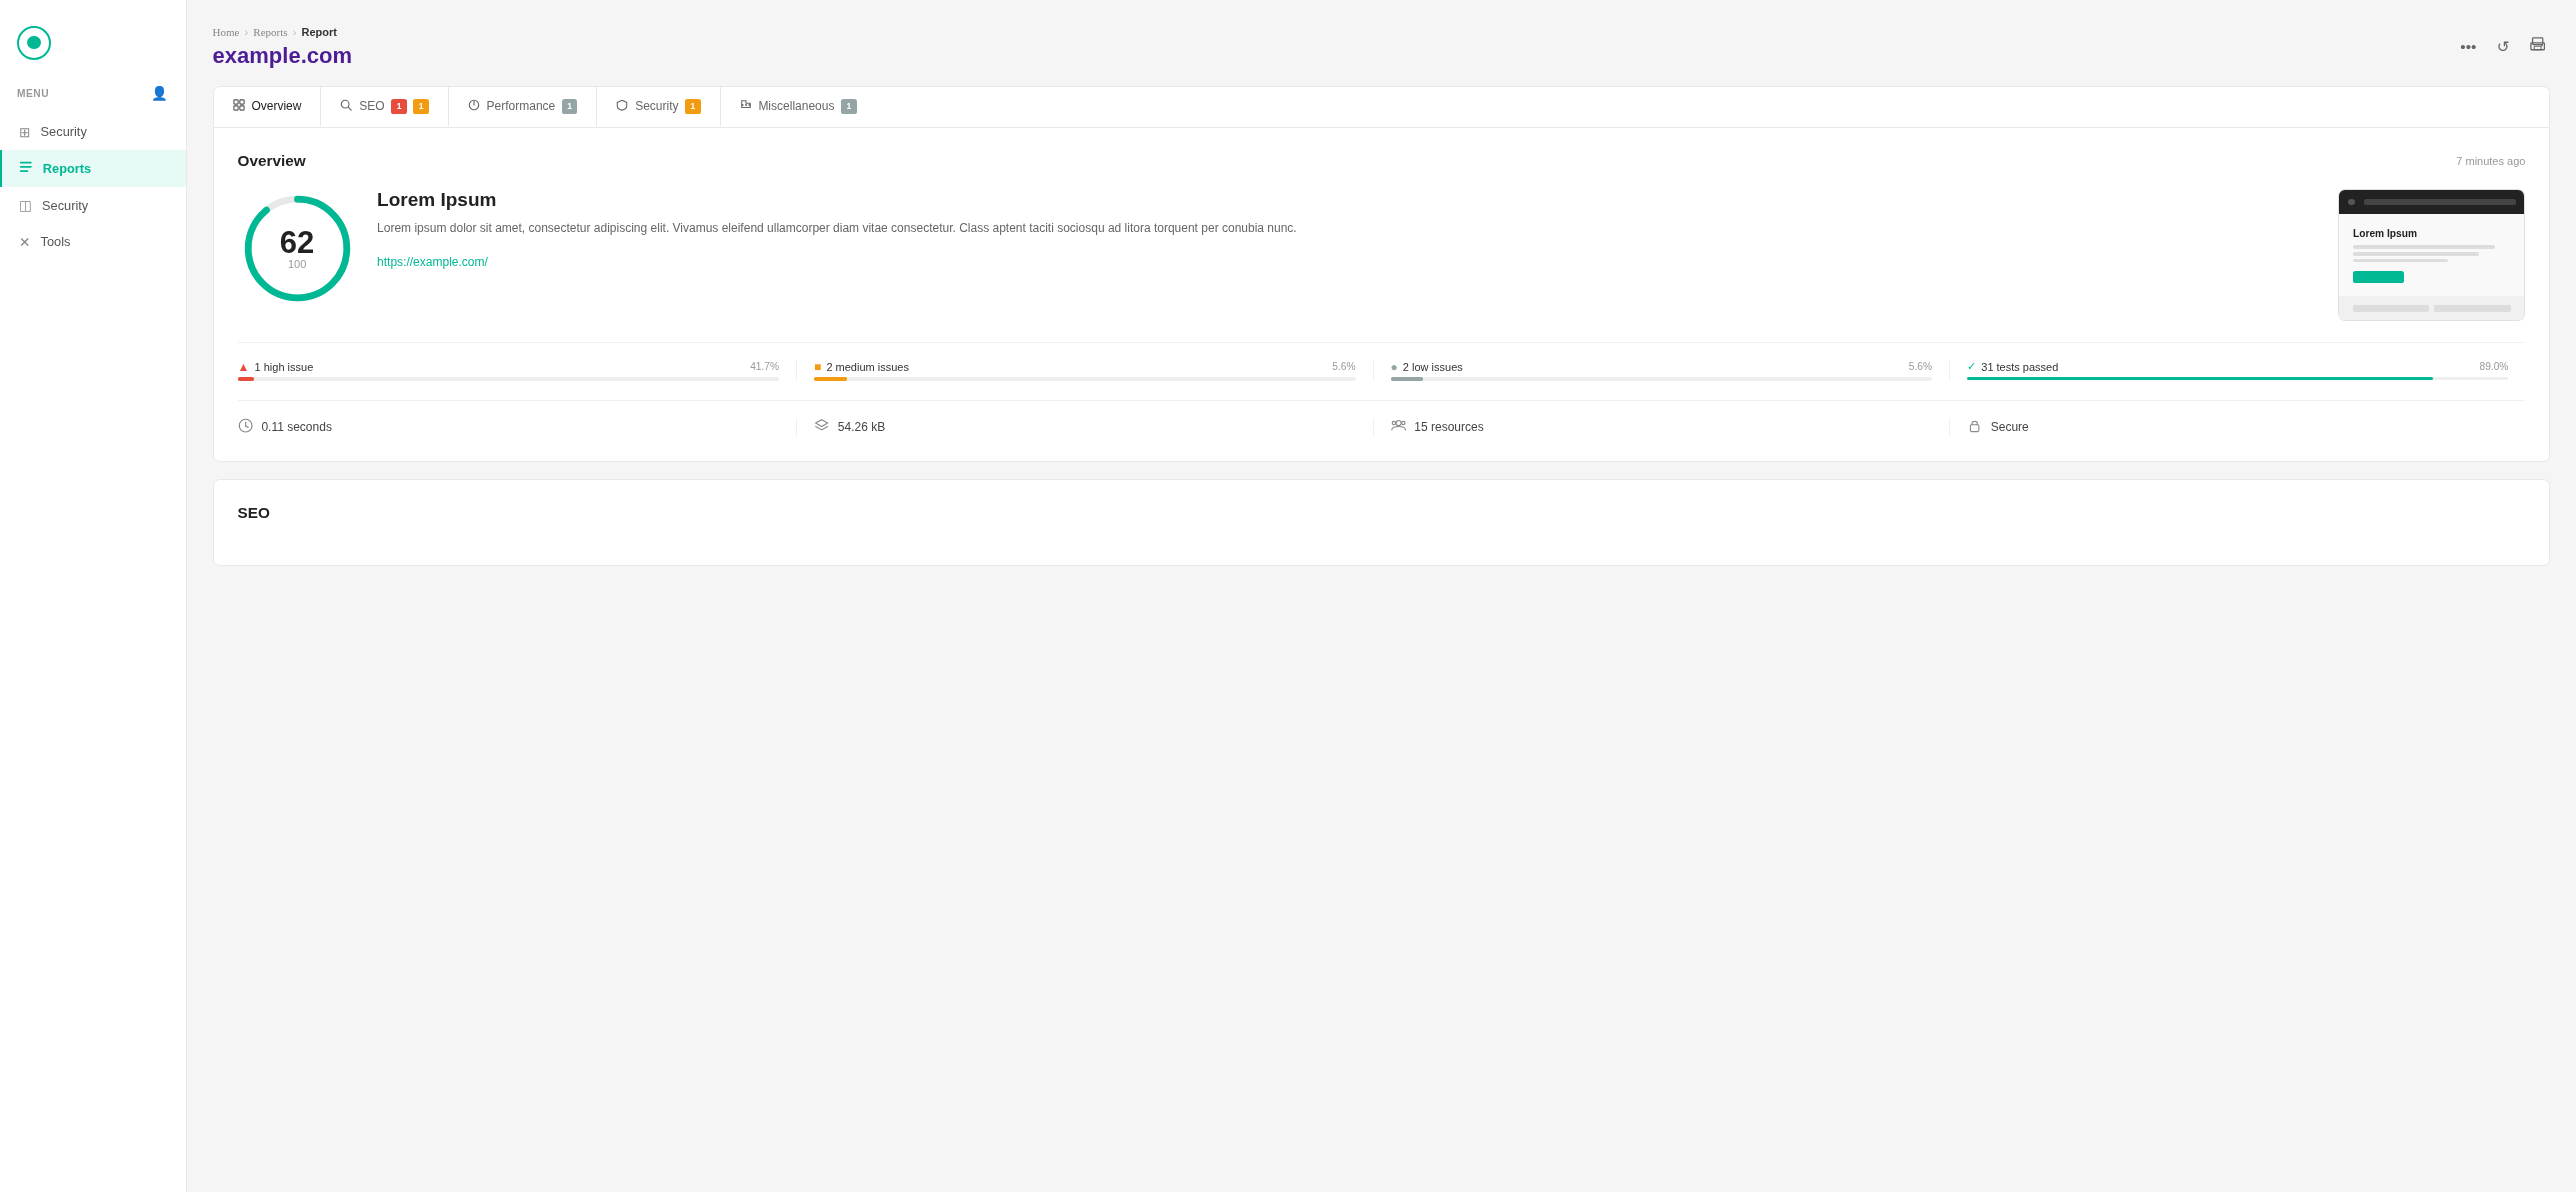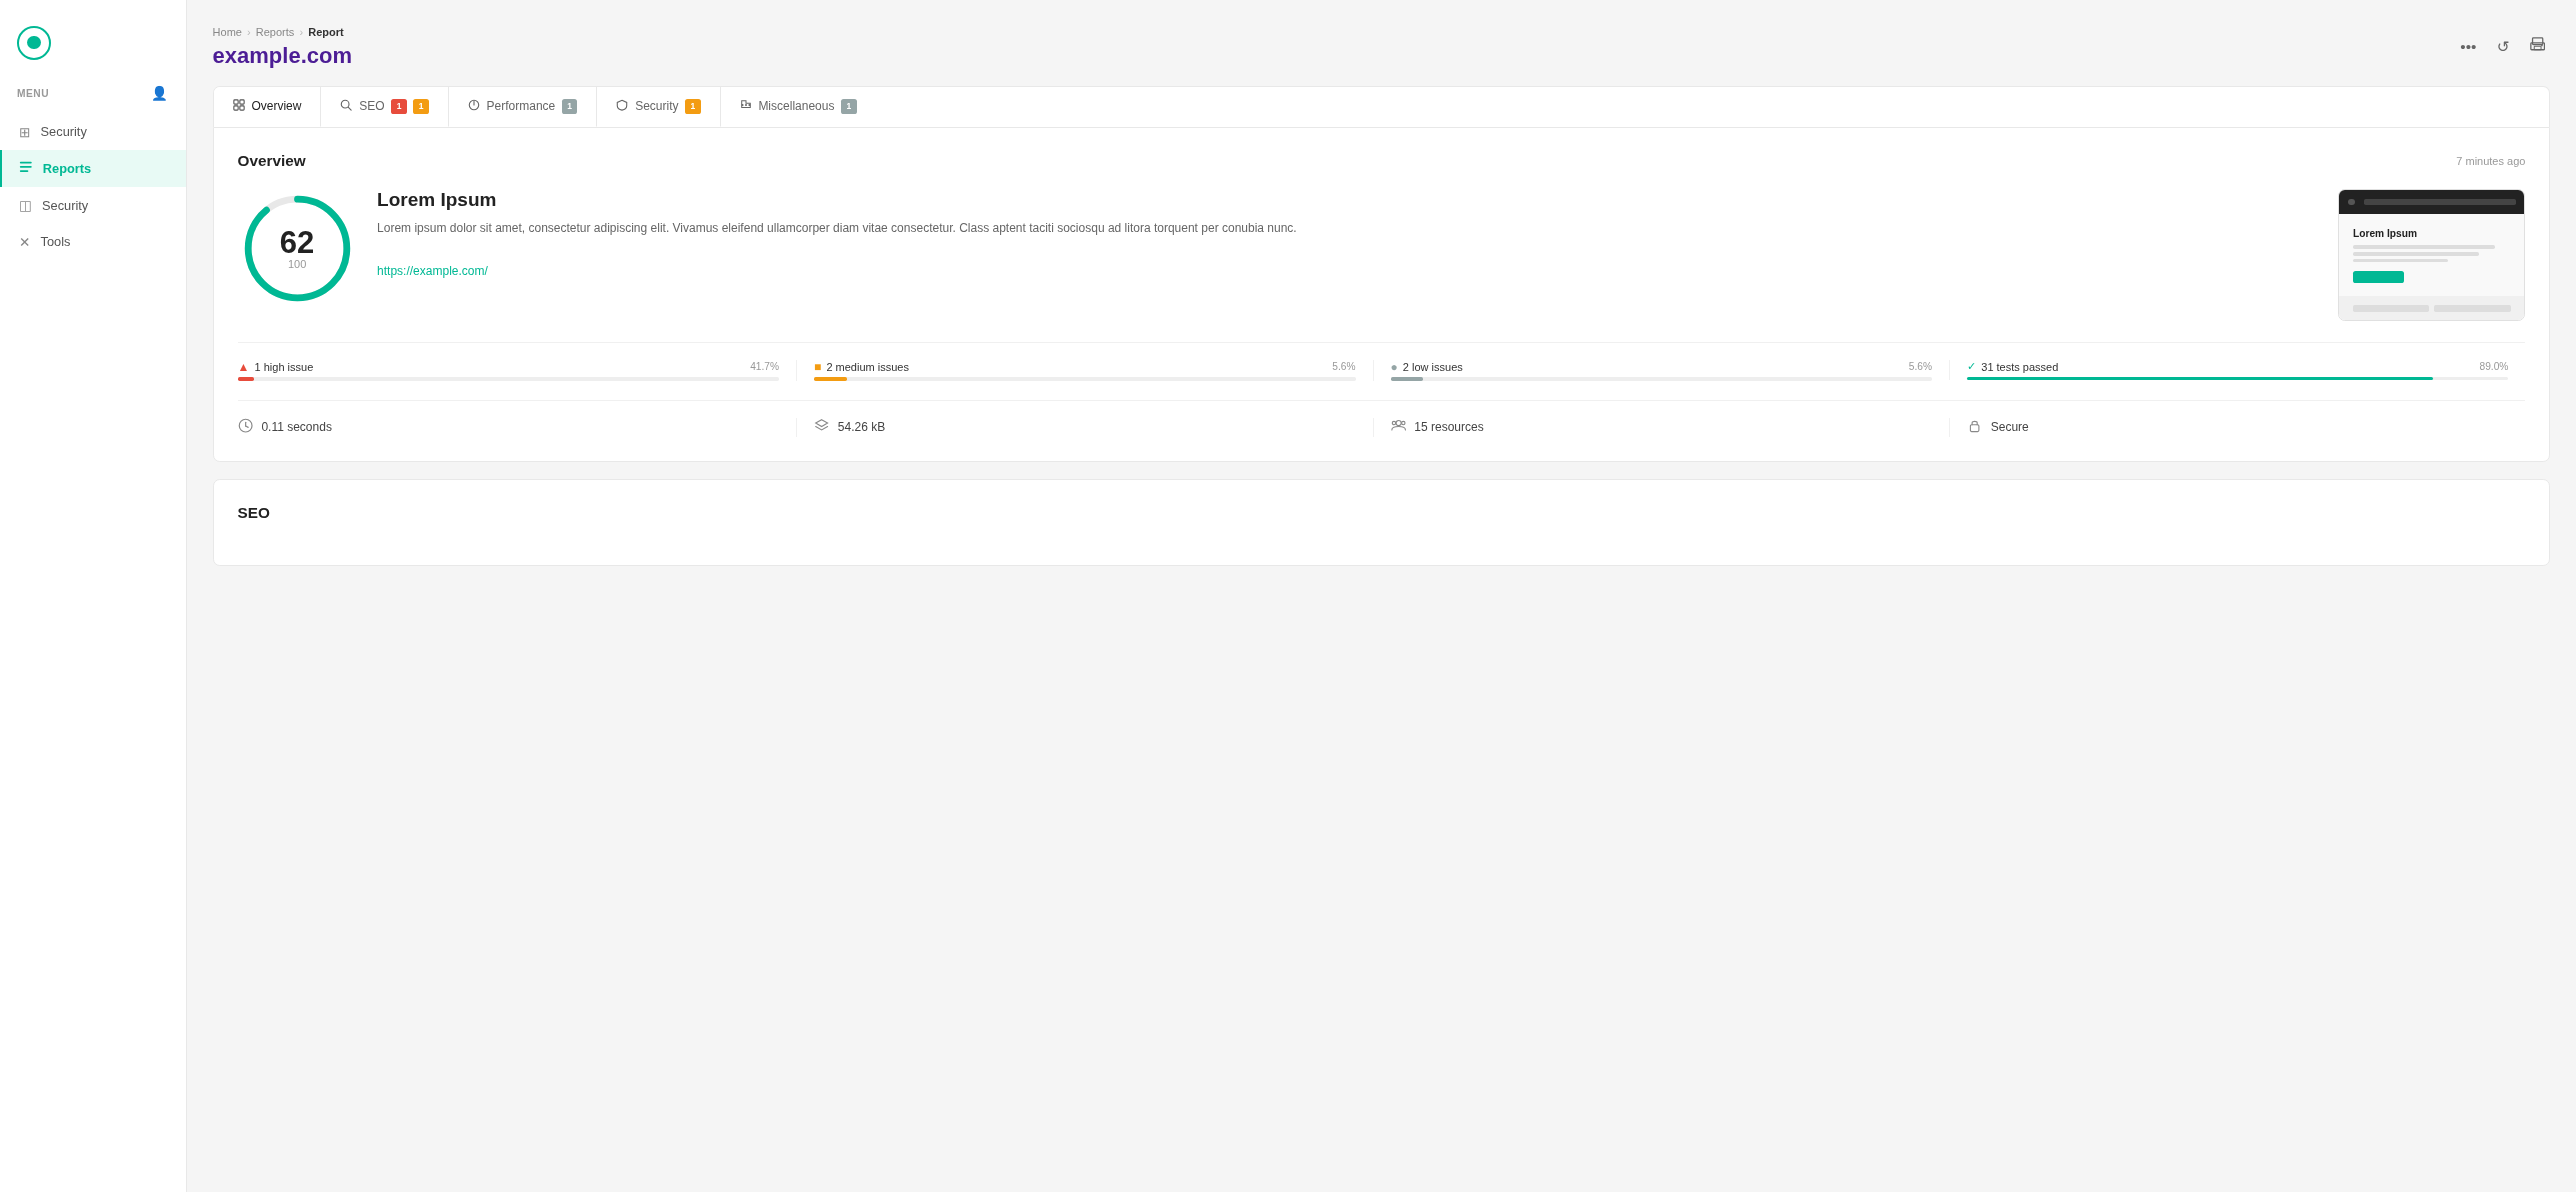--- a/index.html
+++ b/index.html
@@ -86,21 +86,21 @@
       margin-bottom: 17px;
     }
     .breadcrumb {
       font-size: 11px;
       color: #888;
       margin-bottom: 5.1px;
       display: flex;
       align-items: center;
       gap: 5.1px;
     }
-    .breadcrumb a { color: #888; text-decoration: none; }
+    .breadcrumb a { color: #888; text-decoration: none; font-family: Liberation Serif, serif; }
     .breadcrumb .sep { color: #bbb; }
     .breadcrumb .current { color: #333; font-weight: 600; }
     .page-title {
       font-size: 22px;
       font-weight: 700;
       color: #4c1d95;
     }
     .header-actions {
       display: flex;
       align-items: center;
@@ -198,21 +198,21 @@
     .score-title {
       font-size: 19px;
       font-weight: 700;
       color: #222;
       margin-bottom: 8.5px;
     }
     .score-desc {
       font-size: 12px;
       color: #666;
       line-height: 1.6;
-      margin-bottom: 24px;
+      margin-bottom: 15px;
     }
     .score-link {
       color: #00b894;
       text-decoration: none;
       font-size: 12px;
     }
     .preview-card {
       flex-shrink: 0;
       width: 187px;
       border: 0.9px solid #e0e0e0;

